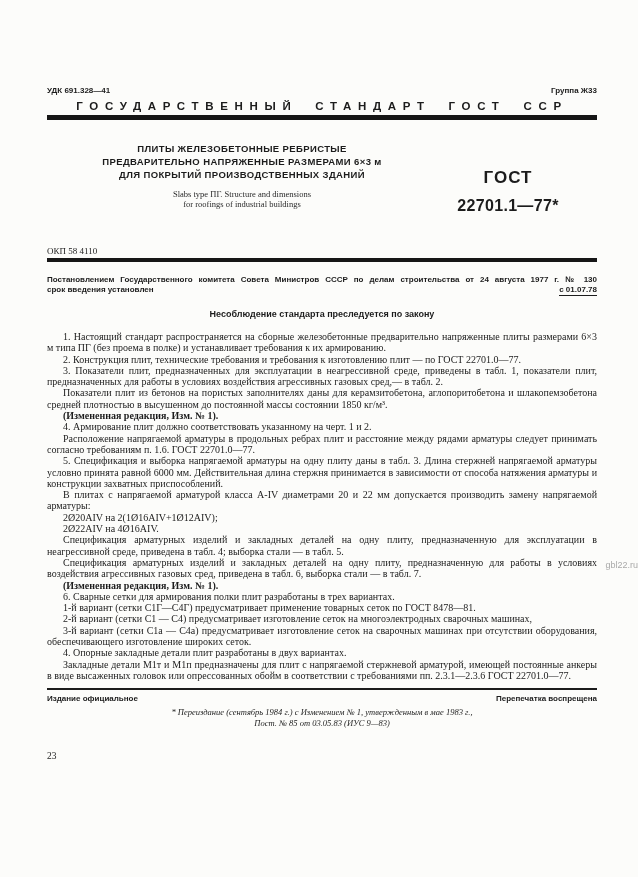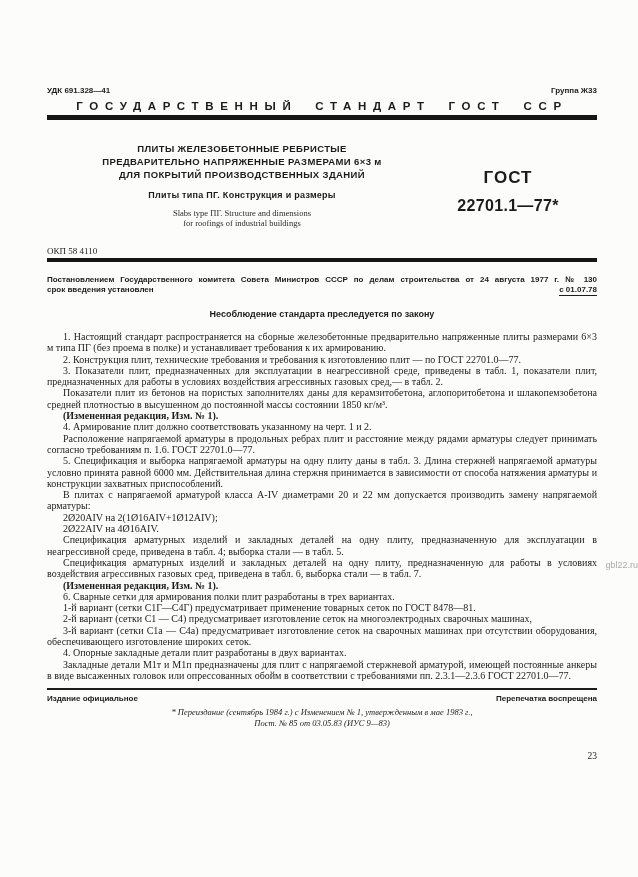--- a/index.html
+++ b/index.html
@@ -54,21 +54,21 @@
   }
   .body{margin-top:12px;font-size:10px;line-height:11.3px;}
   .body p{margin:0;text-indent:16px;text-align:justify;}
   .body p.p-bold{font-weight:bold;}
   .footer-line{background:#1c1c1c;height:2px;margin-top:7px;}
   .footer-row{
     display:flex;justify-content:space-between;margin-top:4px;
     font-family:"Liberation Sans",sans-serif;font-weight:bold;font-size:8px;
   }
   .footnote{text-align:center;font-style:italic;font-size:8.5px;line-height:11px;margin-top:4px;}
-  .page-number{margin-top:22px;font-size:9.5px;text-align:right;}
+  .page-number{margin-top:22px;font-size:9.5px;}
   .watermark{
     position:absolute;right:0px;top:560px;
     font-family:"Liberation Sans",sans-serif;
     font-size:9px;color:#a9a9a9;
   }
 </style>
 </head>
 <body>
 
 <div class="page">
@@ -82,21 +82,20 @@
   <div class="bar"></div>
 
   <div class="title-block">
     <div class="title-left">
       <div class="title-main">
 
       <div>ПЛИТЫ ЖЕЛЕЗОБЕТОННЫЕ РЕБРИСТЫЕ</div>
           <div>ПРЕДВАРИТЕЛЬНО НАПРЯЖЕННЫЕ РАЗМЕРАМИ 6×3 м</div>
           <div>ДЛЯ ПОКРЫТИЙ ПРОИЗВОДСТВЕННЫХ ЗДАНИЙ</div>
         </div>
-      <div class="subtitle-ru">Плиты типа ПГ. Конструкция и размеры</div>
       <div class="subtitle-en">
 
           <div>Slabs type ПГ. Structure and dimensions</div>
           <div>for roofings of industrial buildings</div>
         </div>
     </div>
     <div class="gost-box">
       <div class="gost-label">ГОСТ</div>
       <div class="gost-number">22701.1—77*</div>
     </div>

